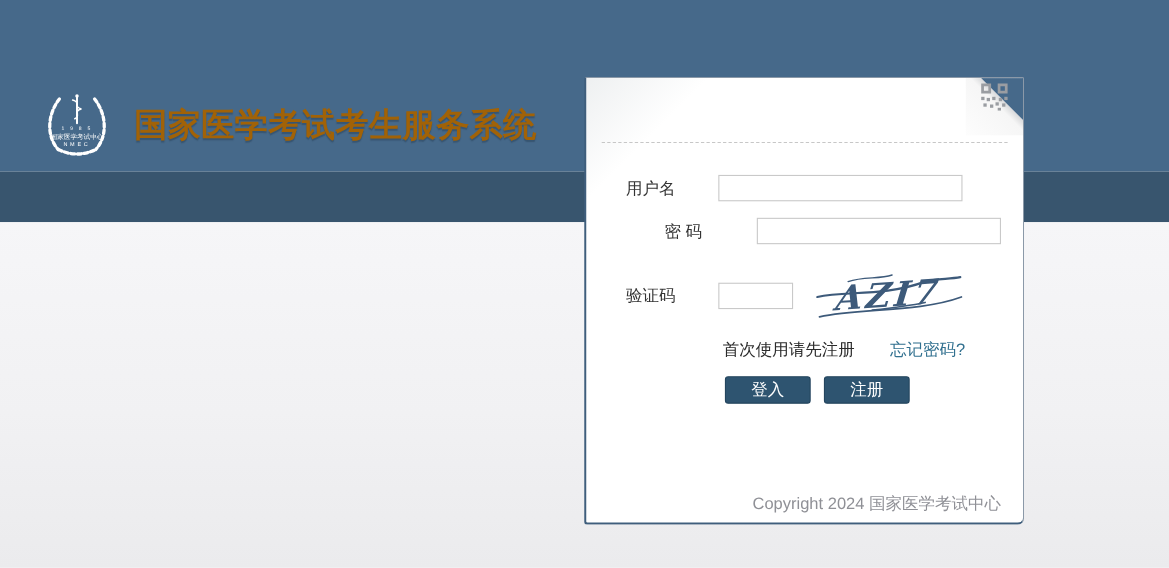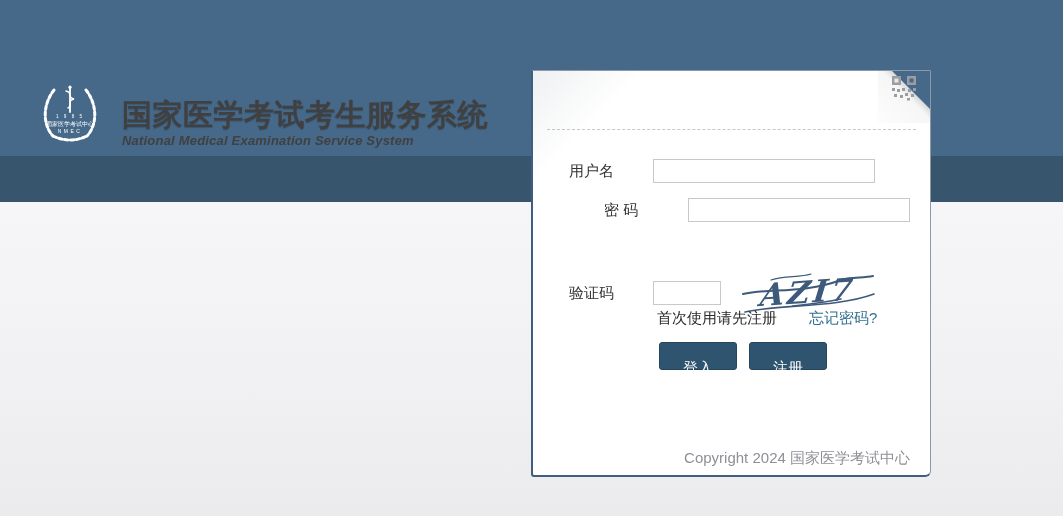--- a/index.html
+++ b/index.html
@@ -7,21 +7,21 @@
   .stage{position:relative;width:1063px;height:516px;overflow:hidden;background:#f3f4f5;}
 
   
   .header-band{position:absolute;left:0;top:0;width:1063px;height:156px;background:#46698a;}
   .nav-band{position:absolute;left:0;top:156px;width:1063px;height:46px;background:#38556e;}
   .content-band{position:absolute;left:0;top:202px;width:1063px;height:314px;
     background:linear-gradient(#f6f6f8 0%,#f1f1f3 55%,#ebebed 100%);}
 
   
   .logo{position:absolute;left:38px;top:84px;width:64px;height:62px;}
-  .brand{position:absolute;left:122px;top:98px;color:#404040;}
+  .brand{position:absolute;left:122px;top:98px;color:#a16207;}
   .brand-title{font-size:30px;line-height:34px;font-weight:bold;letter-spacing:0.5px;
     text-shadow:0 1px 1px rgba(30,50,70,.35);}
   .brand-sub{font-size:13px;font-weight:bold;font-style:italic;letter-spacing:0.2px;margin-top:1px;}
 
   
   .card{position:absolute;left:531px;top:70px;width:397px;height:404px;background:#fff;
     border-top:1px solid #8b99a8;border-right:1px solid #8b99a8;
     border-left:2px solid #3f5e7c;border-bottom:2px solid #3f5e7c;
     border-radius:2px 2px 6px 3px;
     background-image:linear-gradient(135deg,#eef0f1 0%,#ffffff 14%);}
@@ -30,35 +30,35 @@
     cursor:pointer;}
   .fold svg{position:absolute;left:13px;top:4px;}
 
   .card-title{position:absolute;left:0;top:24px;width:100%;text-align:center;
     color:#9b9ba3;font-size:22px;letter-spacing:5px;}
   .card-divider{position:absolute;left:14px;right:14px;top:58px;border-top:1px dashed #c7c7c7;height:0;}
 
   .row{position:absolute;left:36px;display:flex;align-items:center;}
   .row-user{top:88px;}
   .row-pass{top:127px;margin-left:35px;}
-  .row-captcha{top:198px;}
+  .row-captcha{top:174px;}
   .field-label{width:84px;font-size:15px;color:#333;}
   .text-input{width:212px;height:22px;border:1px solid #c9c9c9;background:#fff;
     font-size:14px;padding:0 4px;box-sizing:content-box;outline:none;}
   .captcha-input{width:58px;}
   .captcha-img{margin-left:20px;width:136px;height:48px;position:relative;top:-1px;cursor:pointer;}
 
   .links-row{position:absolute;left:124px;top:238px;font-size:15px;display:flex;gap:32px;align-items:center;}
   .link-register-hint{color:#2b2b2b;text-decoration:none;cursor:pointer;}
   .link-forgot{color:#31708f;text-decoration:none;cursor:pointer;}
 
   .btn-row{position:absolute;left:126px;top:271px;display:flex;gap:12px;}
   .btn{width:78px;height:25px;background:#2e5470;color:#fff;font-size:15px;
     border:1px solid #24455e;border-radius:3px;cursor:pointer;
-    font-family:"Liberation Sans","DejaVu Sans",sans-serif;line-height:23px;padding:13px;}
+    font-family:"Liberation Sans","DejaVu Sans",sans-serif;line-height:23px;padding:0;}
 
   .card-copyright{position:absolute;right:20px;bottom:7px;color:#8f9096;font-size:15px;}
 </style>
 </head>
 <body>
 
 <div class="stage">
 
   <div class="header-band"></div>
   <div class="nav-band"></div>
@@ -77,21 +77,20 @@
       <g fill="#ffffff" text-anchor="middle" font-family="Liberation Sans, DejaVu Sans, sans-serif">
         <text x="32" y="34" font-size="4.6" letter-spacing="2">1 9 8 5</text>
         <text x="32" y="42" font-size="6">国家医学考试中心</text>
         <text x="32" y="49" font-size="5" letter-spacing="2.5">NMEC</text>
       </g>
     </svg>
   </div>
 
   <div class="brand">
     <div class="brand-title">国家医学考试考生服务系统</div>
-    <div class="brand-sub">National Medical Examination Service System</div>
   </div>
 
   <div class="card">
 
     <div class="fold" title="">
       <svg width="26" height="26" viewBox="0 0 26 26" xmlns="http://www.w3.org/2000/svg">
         <g fill="#9a9da2">
           <path d="M1,1 h9 v9 h-9 z M3.5,3.5 v4 h4 v-4 z" fill-rule="evenodd"></path>
           <path d="M16,1 h9 v9 h-9 z M18.5,3.5 v4 h4 v-4 z" fill-rule="evenodd"></path>
           <rect x="1" y="13" width="3" height="3"></rect>

